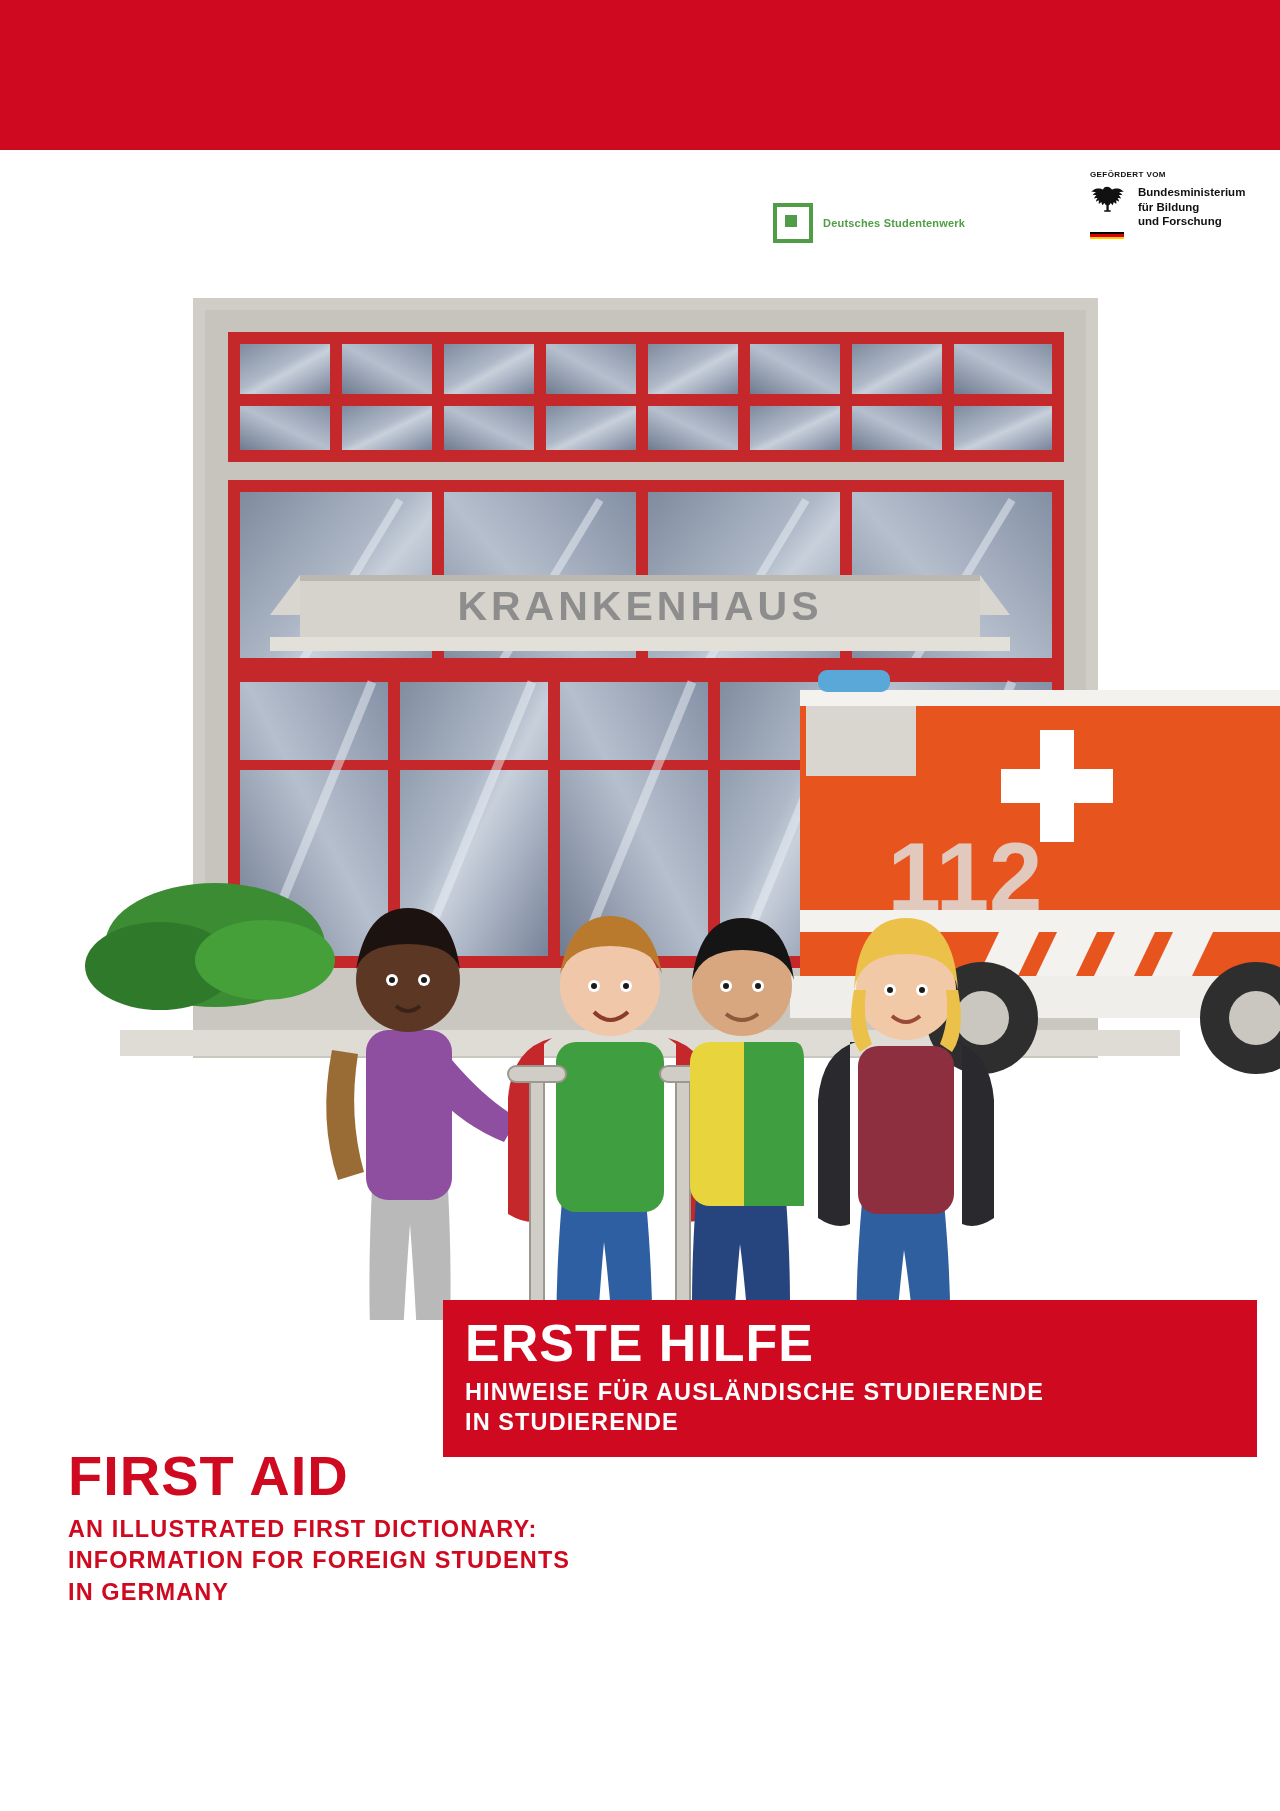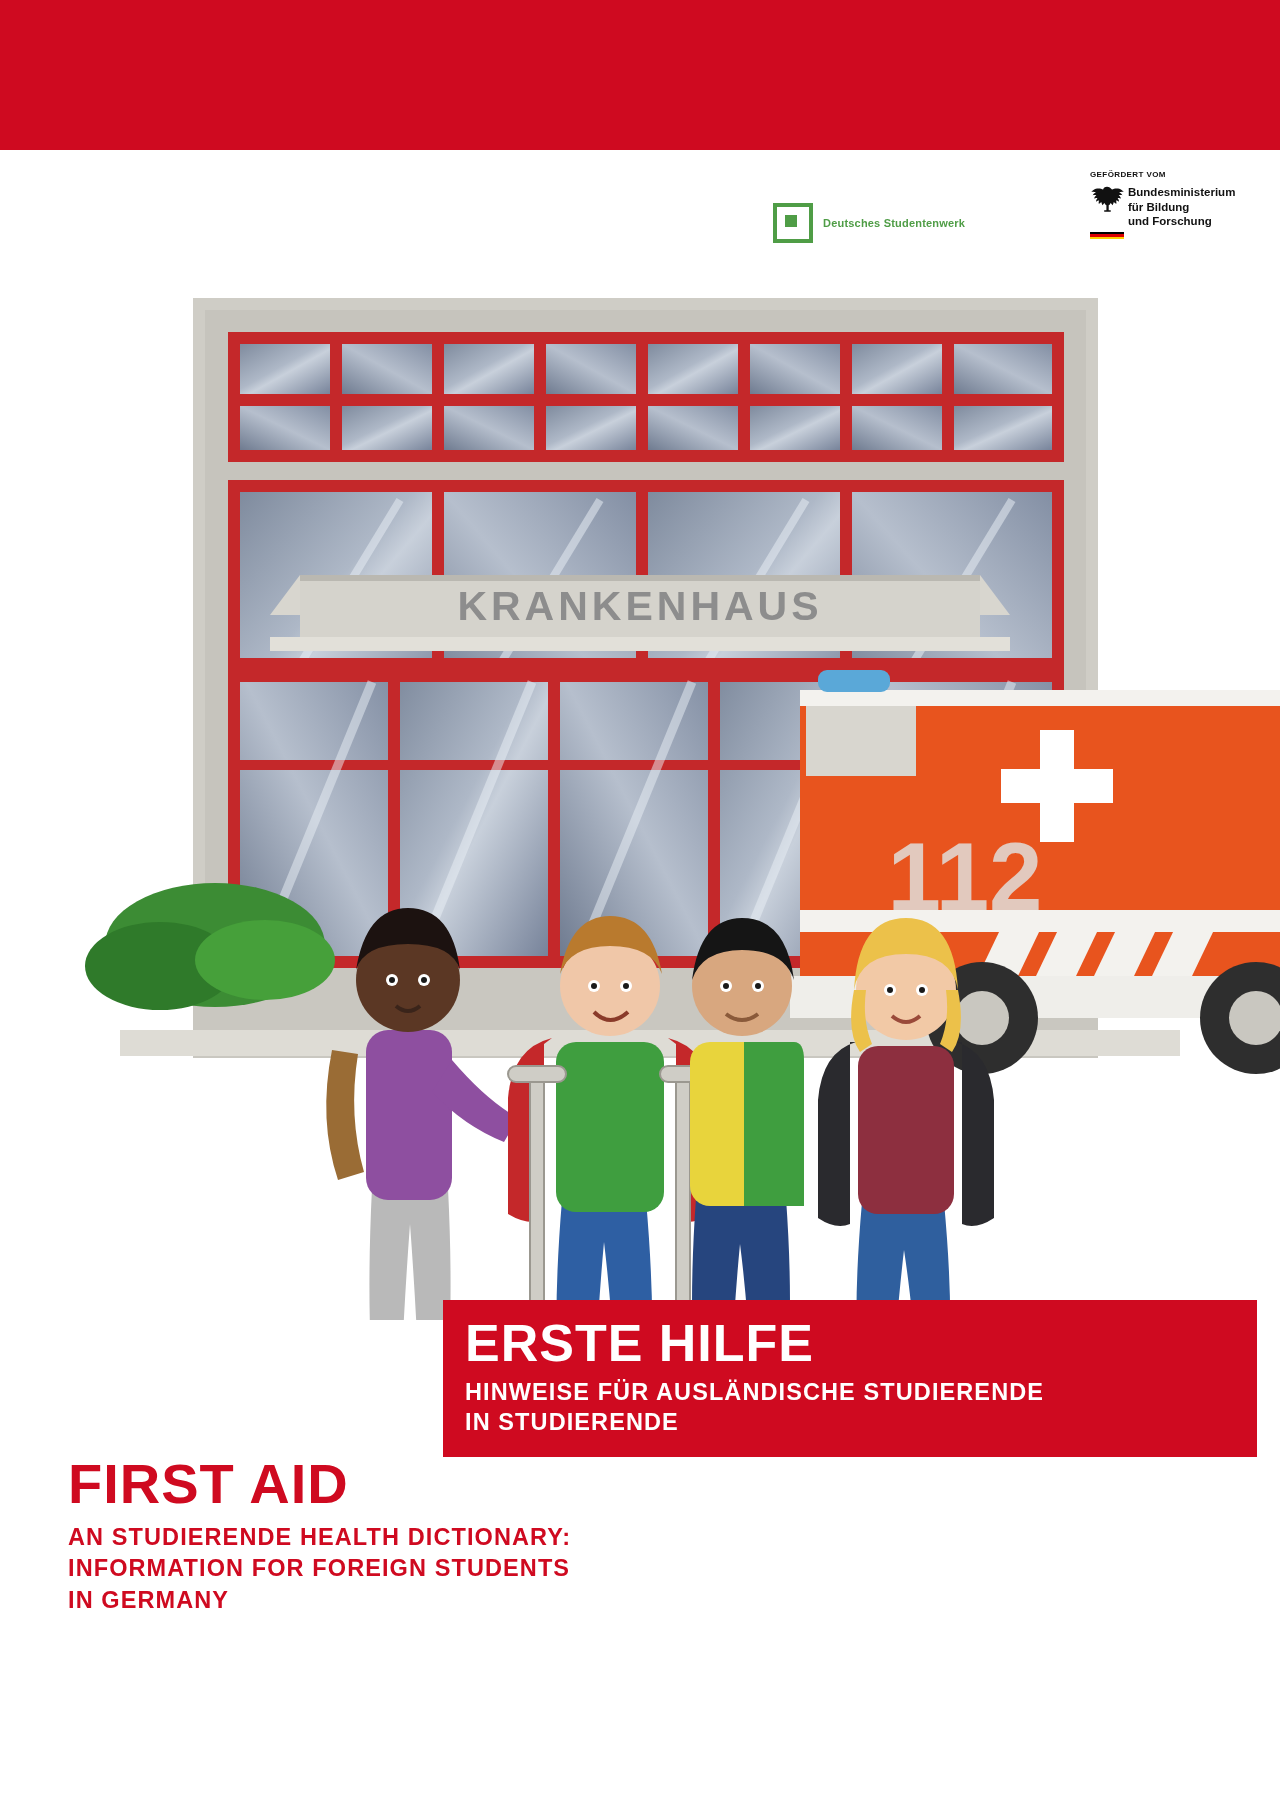--- a/index.html
+++ b/index.html
@@ -72,21 +72,21 @@
     font-size: 8px;
     font-weight: bold;
     color: #111;
     letter-spacing: .4px;
     margin-bottom: 6px;
     white-space: nowrap;
   }
   .bmbf-row {
     display: flex;
     align-items: flex-start;
-    gap: 4px;
+    gap: 14px;
   }
   .bmbf-eagle {
     width: 34px;
     flex: 0 0 34px;
   }
   .bmbf-flag {
     width: 34px;
     height: 7px;
     margin-top: 3px;
     background: linear-gradient(to bottom, #000 0 33.33%, #d00 33.33% 66.66%, #ffce00 66.66% 100%);
@@ -136,21 +136,21 @@
 
   
   .title-en {
     position: absolute;
     left: 68px;
     top: 1448px;
     width: 700px;
     color: #cf0a20;
   }
   .title-en h2 {
-    margin: 8px 0 10px 0;
+    margin: 0 0 10px 0;
     font-size: 56px;
     font-weight: bold;
     letter-spacing: 1px;
     line-height: 1;
   }
   .title-en .sub {
     font-size: 23.5px;
     font-weight: bold;
     letter-spacing: 1.1px;
     line-height: 1.33;
@@ -384,16 +384,16 @@
 </div>
 
 <div class="title-de">
   <h1>ERSTE HILFE</h1>
   <div class="sub">HINWEISE FÜR AUSLÄNDISCHE STUDIERENDE</div>
   <div class="sub">IN STUDIERENDE</div>
 </div>
 
 <div class="title-en">
   <h2>FIRST AID</h2>
-  <div class="sub">AN STUDIERENDE HEALTH DICTIONARY:</div>
+  <div class="sub">AN ILLUSTRATED FIRST DICTIONARY:</div>
   <div class="sub">INFORMATION FOR FOREIGN STUDENTS</div>
   <div class="sub">IN GERMANY</div>
 </div>
 
 </body></html>

